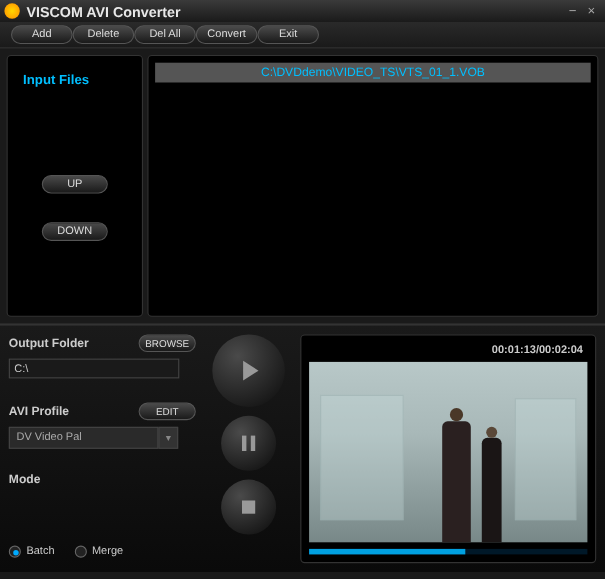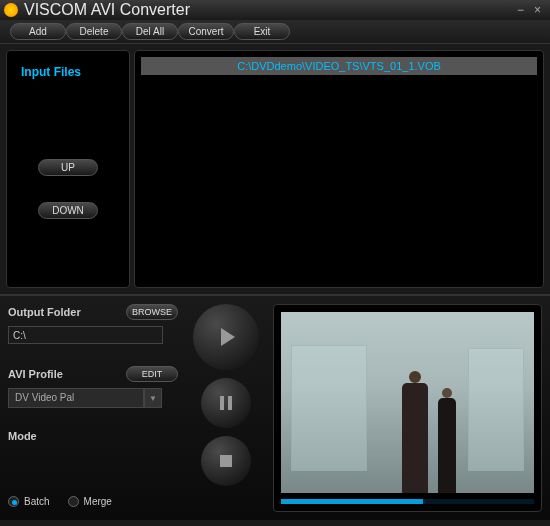--- a/index.html
+++ b/index.html
@@ -1,19 +1,19 @@
 <!DOCTYPE html>
 <html><head>
 <meta charset="utf-8">
 <style>
 * { margin: 0; padding: 0; box-sizing: border-box; }
 body { width: 550px; height: 526px; background: #1a1a1a; font-family: Arial, sans-serif; overflow: hidden; }
 .titlebar { height: 20px; background: linear-gradient(#3a3a3a, #1a1a1a); display: flex; align-items: center; padding: 0 4px; }
 .titlebar-icon { width: 14px; height: 14px; background: radial-gradient(circle, #ffd700, #ff8c00); border-radius: 50%; margin-right: 6px; }
-.titlebar-title { color: #e8e8e8; font-size: 16px; font-weight: normal; flex: 1; }
+.titlebar-title { color: #e8e8e8; font-size: 13px; font-weight: bold; flex: 1; }
 .winbtn { color: #aaa; font-size: 12px; padding: 0 5px; cursor: pointer; }
 .toolbar { height: 24px; background: linear-gradient(#2a2a2a, #1a1a1a); display: flex; align-items: center; padding: 2px 10px; border-bottom: 1px solid #333; }
 .btn { background: linear-gradient(#4a4a4a, #1a1a1a); color: #ddd; border: 1px solid #555; border-radius: 10px; font-size: 10px; padding: 2px 0; cursor: pointer; text-align: center; }
 .btn-tool { width: 56px; }
 .upper { display: flex; height: 250px; padding: 6px; gap: 4px; }
 .left-panel { width: 124px; background: #000; border: 1px solid #333; border-radius: 4px; padding: 14px; display: flex; flex-direction: column; }
 .left-panel-title { color: #00bfff; font-size: 12px; font-weight: bold; margin-bottom: 80px; }
 .btn-up, .btn-down { width: 60px; margin: 0 auto 26px auto; }
 .file-panel { flex: 1; background: #000; border: 1px solid #333; border-radius: 4px; padding: 6px; }
 .file-row { background: #555; height: 18px; display: flex; align-items: center; justify-content: center; }
@@ -126,20 +126,21 @@
           <div></div>
           <div></div>
         </div>
     </div>
     <div class="pbtn pbtn-sm">
       <div class="stop-sq"></div>
     </div>
   </div>
 
   <div class="preview">
+    <div class="time">00:01:13/00:02:04</div>
     <div class="video">
       <div class="glass g1"></div>
       <div class="glass g2"></div>
       <div class="figure f1"></div>
       <div class="figure f2"></div>
     </div>
     <div class="progress">
       <div class="progress-fill"></div>
     </div>
   </div>

